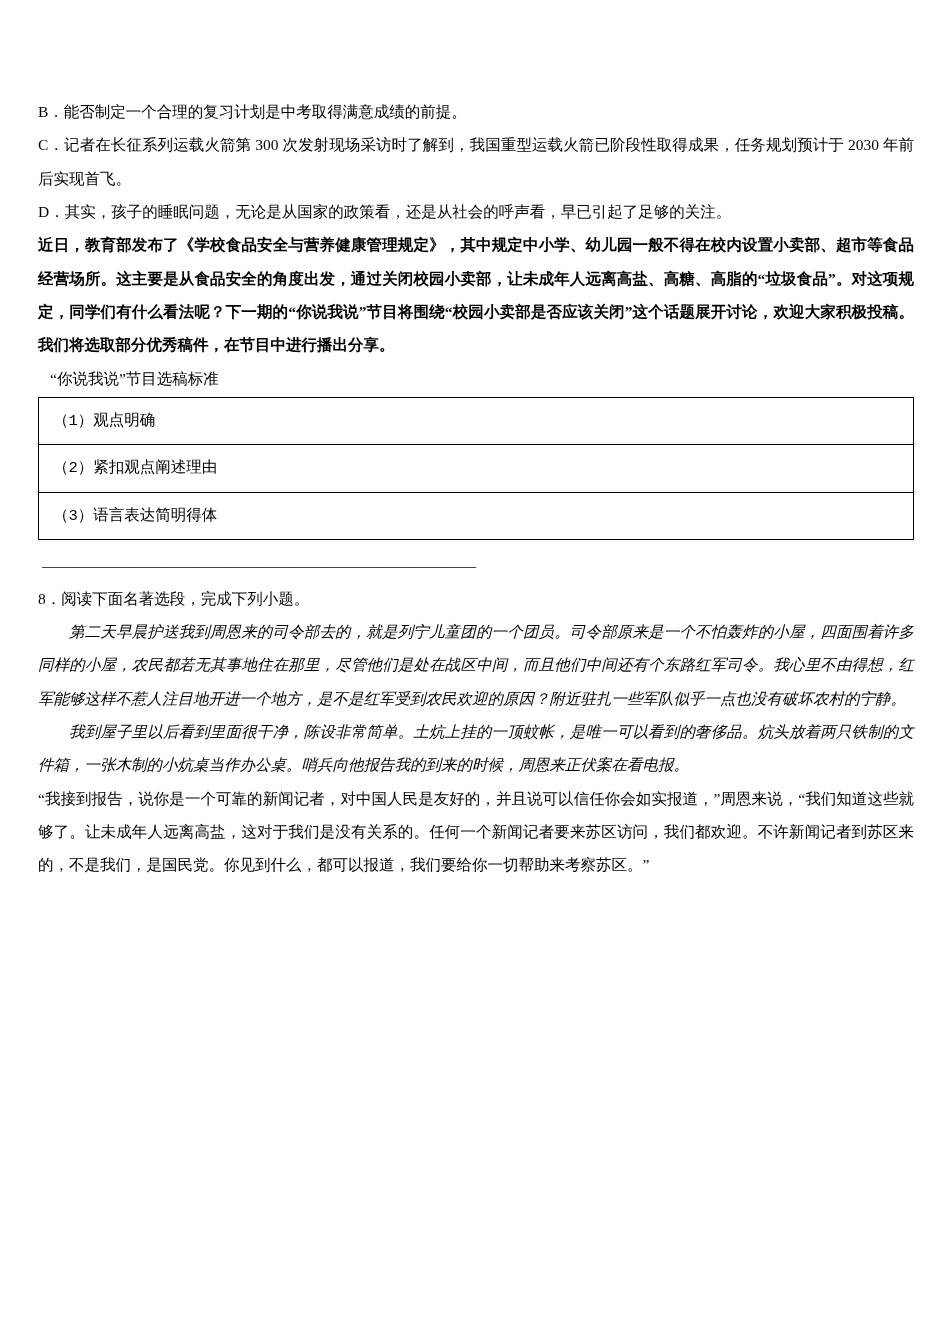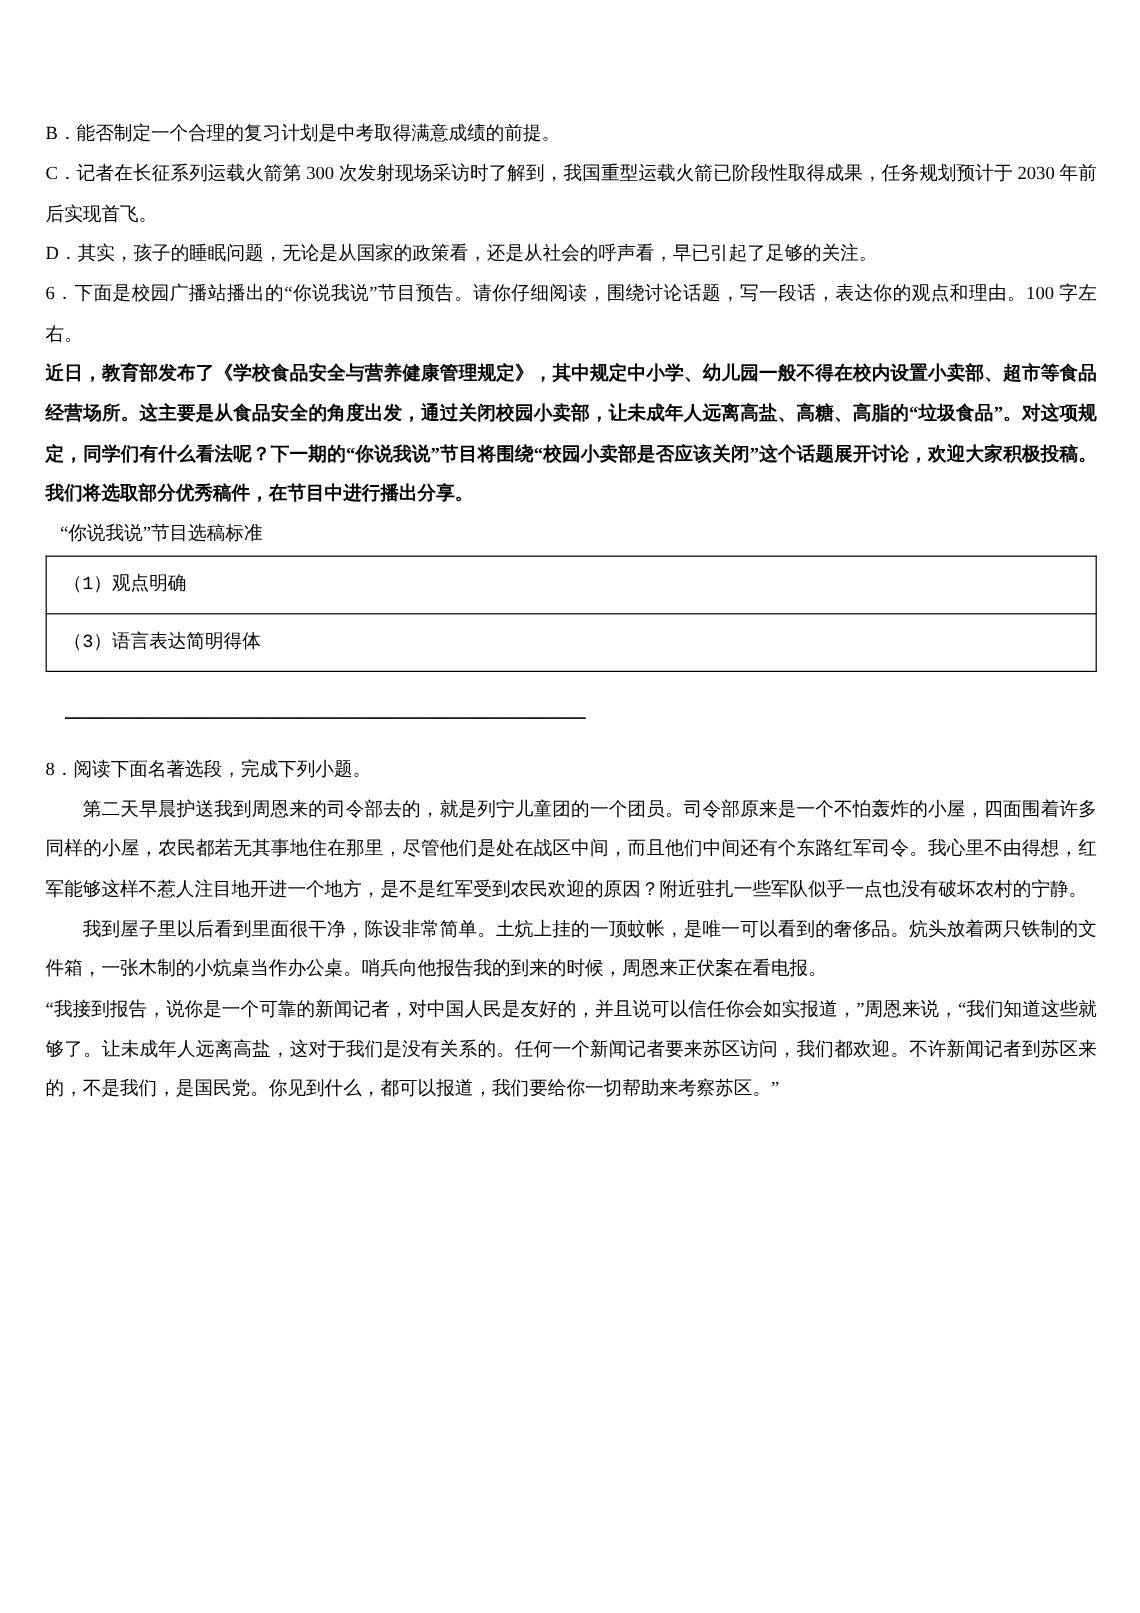--- a/index.html
+++ b/index.html
@@ -22,64 +22,66 @@
     font-size: 15.5px;
     line-height: 2.15;
   }
   .para {
     margin: 0;
     text-align: justify;
     word-break: break-all;
   }
   .indent {
     text-indent: 2em;
+    font-style: italic;
   }
   .bold {
     font-weight: bold;
   }
   .criteria-title {
     padding-left: 12px;
   }
   table.criteria-table {
     width: 100%;
     border-collapse: collapse;
     margin: 2px 0 2px 0;
   }
   table.criteria-table td {
     border: 1px solid #000000;
     padding: 7px 14px;
     font-size: 15.5px;
     line-height: 2.1;
     font-family: Liberation Mono, monospace;
   }
   .answer-line {
-    margin: 16px;
+    margin: 4px;
     letter-spacing: 0;
     white-space: nowrap;
     overflow: hidden;
-    text-decoration: underline;
   }
 </style>
 </head>
 <body>
 
 <div class="page">
 
   <p class="para">B．能否制定一个合理的复习计划是中考取得满意成绩的前提。</p>
   <p class="para">C．记者在长征系列运载火箭第 300 次发射现场采访时了解到，我国重型运载火箭已阶段性取得成果，任务规划预计于 2030 年前后实现首飞。</p>
   <p class="para">D．其实，孩子的睡眠问题，无论是从国家的政策看，还是从社会的呼声看，早已引起了足够的关注。</p>
 
-  <p class="para">6．下面是校园广播站播出的“你说我说”节目预告。请你仔细阅读，围绕讨论话题，写一段话，表达你的观点和理由。100 字左右。</p>
   <p class="para bold">近日，教育部发布了《学校食品安全与营养健康管理规定》，其中规定中小学、幼儿园一般不得在校内设置小卖部、超市等食品经营场所。这主要是从食品安全的角度出发，通过关闭校园小卖部，让未成年人远离高盐、高糖、高脂的“垃圾食品”。对这项规定，同学们有什么看法呢？下一期的“你说我说”节目将围绕“校园小卖部是否应该关闭”这个话题展开讨论，欢迎大家积极投稿。我们将选取部分优秀稿件，在节目中进行播出分享。</p>
   <p class="para criteria-title">“你说我说”节目选稿标准</p>
 
   <table class="criteria-table">
     <tbody>
       <tr>
         <td>（1）观点明确</td>
+      </tr>
+      <tr>
+        <td>（2）紧扣观点阐述理由</td>
       </tr>
       <tr>
         <td>（3）语言表达简明得体</td>
       </tr>
     </tbody>
   </table>
 
   <p class="para answer-line">________________________________________________________</p>
 
 

